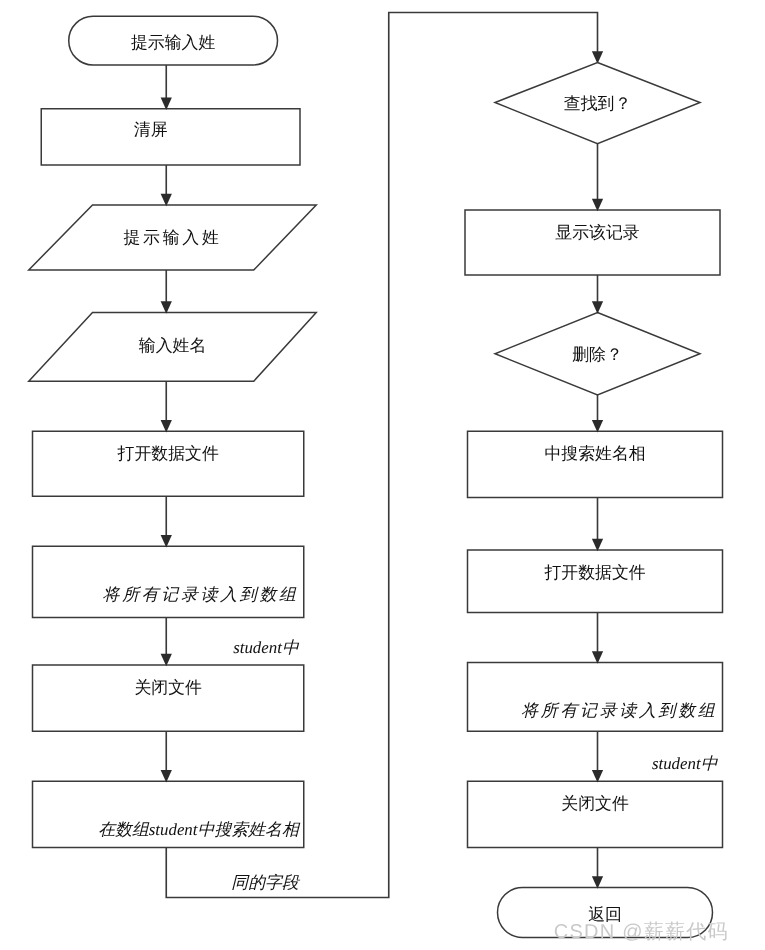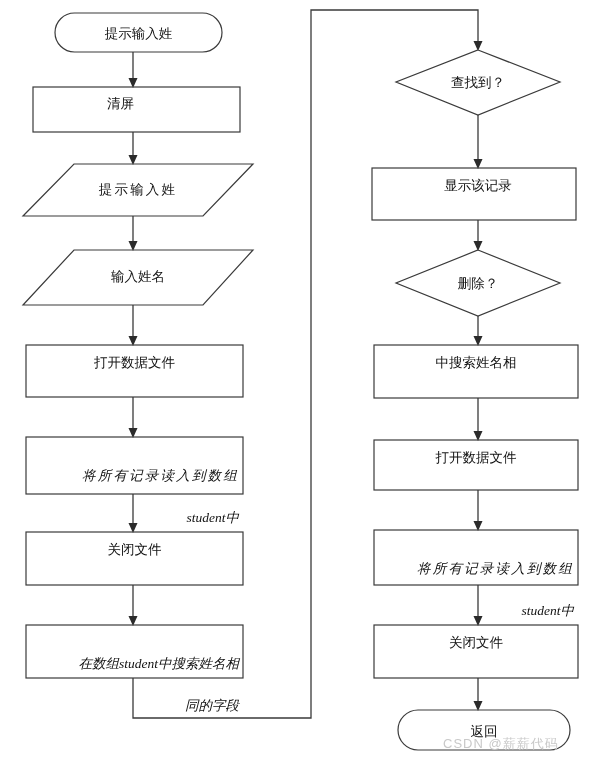--- a/index.html
+++ b/index.html
@@ -60,21 +60,21 @@
   .txt-justify {
     letter-spacing: 2.2px;
   }
   .mono-word {
     font-family: "Liberation Serif", serif;
     letter-spacing: 0px;
   }
   .watermark {
     position: absolute;
     font-family: "Liberation Sans", sans-serif;
-    font-size: 13px;
+    font-size: 16px;
     color: #c9c9c9;
     letter-spacing: 1px;
     white-space: nowrap;
     pointer-events: none;
   }
 </style>
 </head>
 <body>
 
 <div id="flowchart-root">

